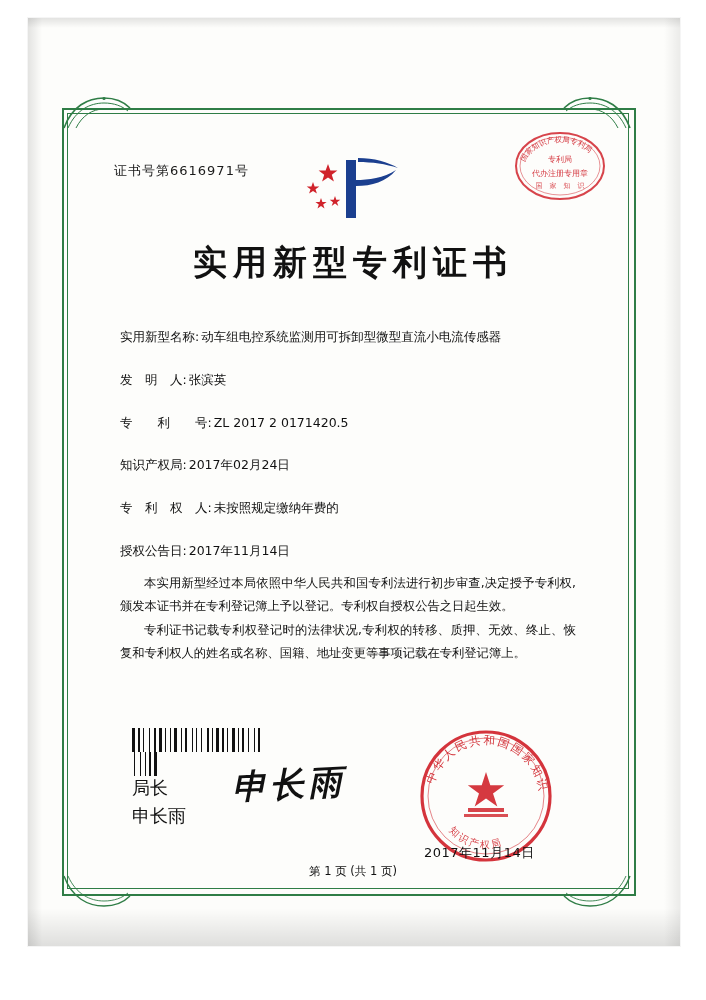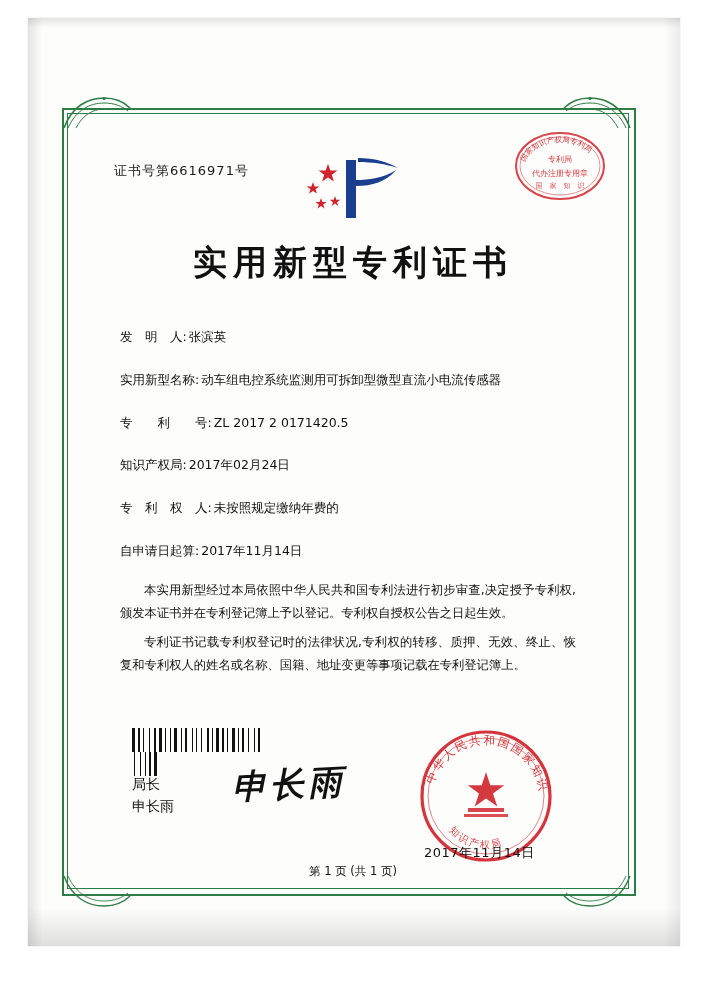--- a/index.html
+++ b/index.html
@@ -159,21 +159,21 @@
     position: absolute;
     left: 120px;
     top: 572px;
     width: 456px;
     font-size: 12.3px;
     line-height: 1.85;
     color: #111;
     text-align: justify;
   }
   .body-text p {
-    margin: 7px 0 2px 0;
+    margin: 0 0 2px 0;
     text-indent: 24px;
   }
 
   
   .barcode {
     position: absolute;
     left: 132px;
     top: 728px;
     width: 130px;
     height: 24px;
@@ -184,21 +184,21 @@
     height: 24px;
     vertical-align: top;
     margin-right: 1px;
   }
 
   
   .sig-label {
     position: absolute;
     left: 132px;
     top: 774px;
-    font-size: 14px;
+    font-size: 18px;
     line-height: 1.55;
     color: #111;
   }
   .sig-hand {
     position: absolute;
     left: 232px;
     top: 762px;
     font-family: "DejaVu Serif", "Liberation Serif", serif;
     font-size: 34px;
     font-weight: bold;
@@ -305,41 +305,41 @@
       <text x="48" y="34" text-anchor="middle" font-size="8" fill="#d0232b" opacity="0.9" font-family="DejaVu Sans, sans-serif">专利局</text>
       <text x="48" y="48" text-anchor="middle" font-size="8" fill="#d0232b" opacity="0.9" font-family="DejaVu Sans, sans-serif">代办注册专用章</text>
       <text x="48" y="60" text-anchor="middle" font-size="7" fill="#d0232b" opacity="0.8" font-family="DejaVu Sans, sans-serif">国　家　知　识</text>
     </svg>
   </div>
 
   <div class="doc-title">实用新型专利证书</div>
 
   <div class="fields">
     <div class="field-row">
+      <span class="field-label">实用新型名称:</span>
+      <span class="field-value">动车组电控系统监测用可拆卸型微型直流小电流传感器</span>
+    </div>
+    <div class="field-row">
       <span class="field-label">发　明　人:</span>
       <span class="field-value">张滨英</span>
     </div>
     <div class="field-row">
-      <span class="field-label">实用新型名称:</span>
-      <span class="field-value">动车组电控系统监测用可拆卸型微型直流小电流传感器</span>
-    </div>
-    <div class="field-row">
       <span class="field-label">专　　利　　号:</span>
       <span class="field-value">ZL 2017 2 0171420.5</span>
     </div>
     <div class="field-row">
       <span class="field-label">知识产权局:</span>
       <span class="field-value">2017年02月24日</span>
     </div>
     <div class="field-row">
       <span class="field-label">专　利　权　人:</span>
       <span class="field-value">未按照规定缴纳年费的</span>
     </div>
     <div class="field-row">
-      <span class="field-label">自申请日起算:</span>
+      <span class="field-label">授权公告日:</span>
       <span class="field-value">2017年11月14日</span>
     </div>
   </div>
 
   <div class="body-text">
     <p>本实用新型经过本局依照中华人民共和国专利法进行初步审查,决定授予专利权,颁发本证书并在专利登记簿上予以登记。专利权自授权公告之日起生效。</p>
     <p>专利证书记载专利权登记时的法律状况,专利权的转移、质押、无效、终止、恢复和专利权人的姓名或名称、国籍、地址变更等事项记载在专利登记簿上。</p>
   </div>
 
   <div class="barcode" id="barcode"><i style="width:3px"></i><i style="width:1px;background:transparent"></i><i style="width:2px"></i><i style="width:1px;background:transparent"></i><i style="width:1px"></i><i style="width:3px;background:transparent"></i><i style="width:1px"></i><i style="width:2px;background:transparent"></i><i style="width:2px"></i><i style="width:1px;background:transparent"></i><i style="width:3px"></i><i style="width:1px;background:transparent"></i><i style="width:1px"></i><i style="width:2px;background:transparent"></i><i style="width:1px"></i><i style="width:1px;background:transparent"></i><i style="width:3px"></i><i style="width:2px;background:transparent"></i><i style="width:1px"></i><i style="width:1px;background:transparent"></i><i style="width:2px"></i><i style="width:3px;background:transparent"></i><i style="width:1px"></i><i style="width:1px;background:transparent"></i><i style="width:1px"></i><i style="width:2px;background:transparent"></i><i style="width:1px"></i><i style="width:3px;background:transparent"></i><i style="width:2px"></i><i style="width:1px;background:transparent"></i><i style="width:1px"></i><i style="width:1px;background:transparent"></i><i style="width:3px"></i><i style="width:1px;background:transparent"></i><i style="width:2px"></i><i style="width:1px;background:transparent"></i><i style="width:1px"></i><i style="width:2px;background:transparent"></i><i style="width:3px"></i><i style="width:1px;background:transparent"></i><i style="width:1px"></i><i style="width:1px;background:transparent"></i><i style="width:2px"></i><i style="width:2px;background:transparent"></i><i style="width:1px"></i><i style="width:3px;background:transparent"></i><i style="width:1px"></i><i style="width:1px;background:transparent"></i><i style="width:2px"></i><i style="width:1px;background:transparent"></i><i style="width:1px"></i><i style="width:3px;background:transparent"></i><i style="width:1px"></i><i style="width:2px;background:transparent"></i><i style="width:1px"></i><i style="width:1px;background:transparent"></i><i style="width:2px"></i><i style="width:1px;background:transparent"></i><i style="width:3px"></i><i style="width:1px;background:transparent"></i></div>

